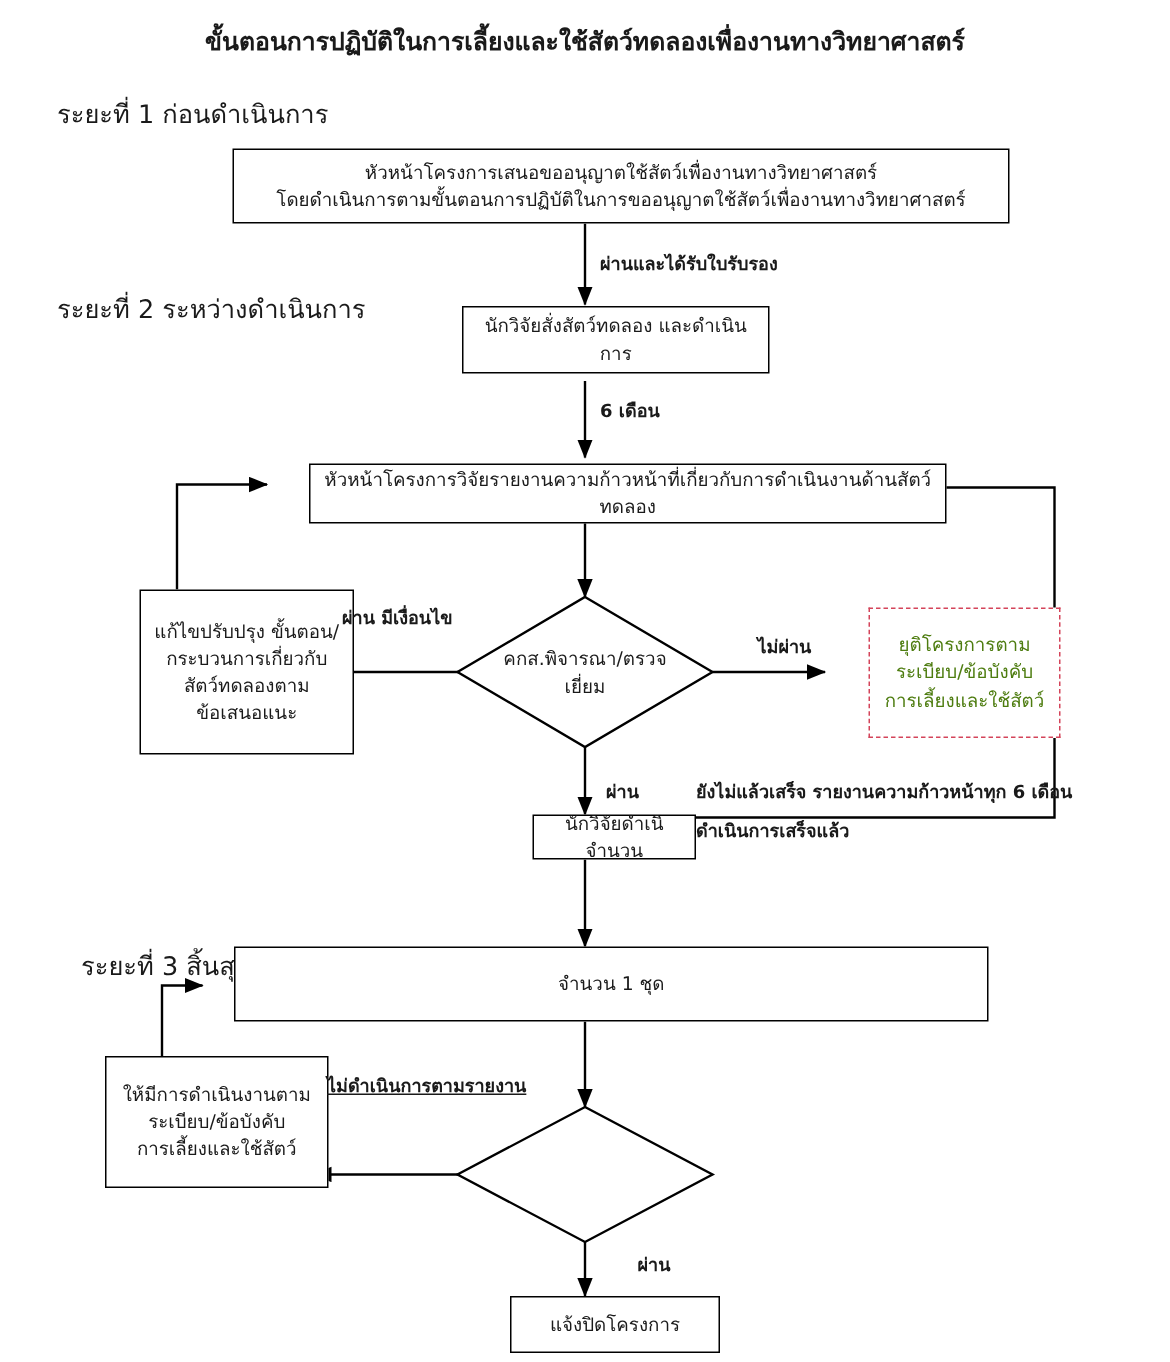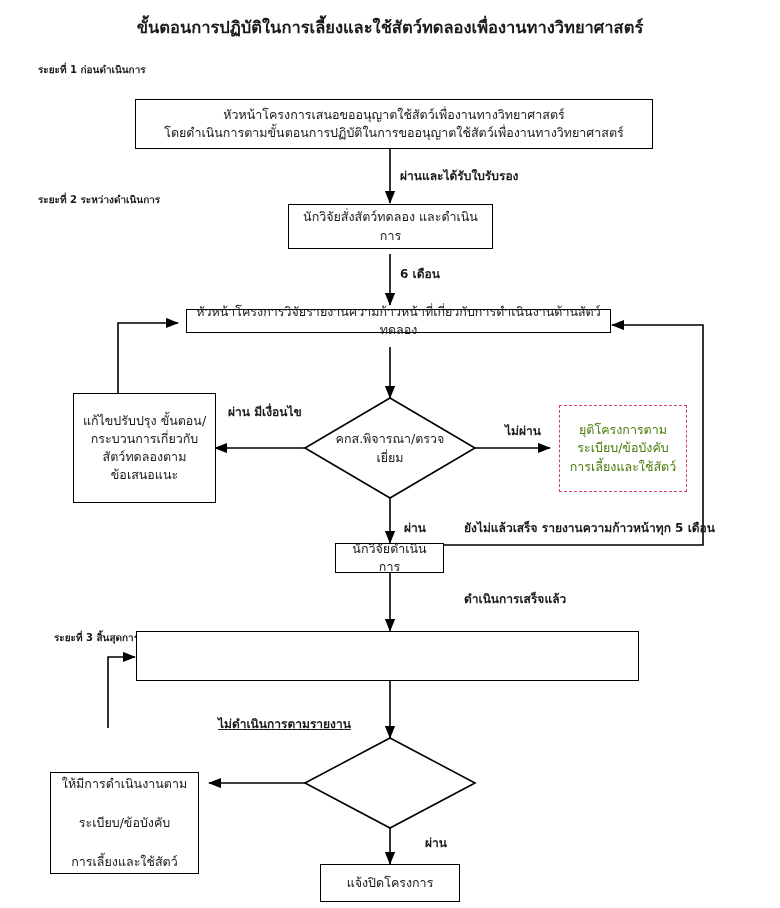--- a/index.html
+++ b/index.html
@@ -9,30 +9,30 @@
     color:#1a1a1a;
   }
   #canvas{position:absolute;left:0;top:0;width:780px;height:908px;}
   .svg-layer{position:absolute;left:0;top:0;width:780px;height:908px;}
 
   .title{
     position:absolute;left:0;top:14px;width:780px;text-align:center;
     font-size:16.5px;font-weight:bold;letter-spacing:0px;
   }
   .phase{
-    position:absolute;font-size:10px;font-weight:bold;white-space:nowrap;
+    position:absolute;font-size:17px;font-weight:normal;white-space:nowrap;
   }
   .edge-label{
     position:absolute;font-size:12px;font-weight:bold;white-space:nowrap;
   }
   .box{
     position:absolute;border:1.4px solid #000;background:#fff;
     box-sizing:border-box;display:flex;flex-direction:column;
     align-items:center;justify-content:center;text-align:center;
-    font-size:12.5px;line-height:1.45;padding:2px 6px;
+    font-size:12.5px;line-height:1.45;padding:2px 6px;margin-left:20px;
   }
   .box.dashed-red{
     border:1.4px dashed #d4445a;color:#4d7c0f;
   }
   .box .ln{display:block;width:100%;}
   .diamond-label{
     position:absolute;display:flex;flex-direction:column;align-items:center;
     justify-content:center;text-align:left;font-size:12.5px;line-height:1.5;
     pointer-events:none;
   }
@@ -86,45 +86,46 @@
 
   <div class="box" style="left:135px;top:99px;width:518px;height:50px;">
     <span class="ln">หัวหน้าโครงการเสนอขออนุญาตใช้สัตว์เพื่องานทางวิทยาศาสตร์</span>
     <span class="ln">โดยดำเนินการตามขั้นตอนการปฏิบัติในการขออนุญาตใช้สัตว์เพื่องานทางวิทยาศาสตร์</span>
   </div>
 
   <div class="box" style="left:288px;top:204px;width:205px;height:45px;">
     <span class="ln">นักวิจัยสั่งสัตว์ทดลอง และดำเนินการ</span>
   </div>
 
-  <div class="box" style="left:186px;top:309px;width:425px;height:24px;">
+  <div class="box" style="left:186px;top:309px;width:425px;height:40px;">
     <span class="ln">หัวหน้าโครงการวิจัยรายงานความก้าวหน้าที่เกี่ยวกับการดำเนินงานด้านสัตว์ทดลอง</span>
   </div>
 
   <div class="box" style="left:73px;top:393px;width:143px;height:110px;">
     <span class="ln">แก้ไขปรับปรุง ขั้นตอน/</span>
     <span class="ln">กระบวนการเกี่ยวกับ</span>
     <span class="ln">สัตว์ทดลองตาม</span>
     <span class="ln">ข้อเสนอแนะ</span>
   </div>
 
   <div class="box dashed-red" style="left:559px;top:405px;width:128px;height:87px;">
     <span class="ln">ยุติโครงการตาม</span>
     <span class="ln">ระเบียบ/ข้อบังคับ</span>
     <span class="ln">การเลี้ยงและใช้สัตว์</span>
   </div>
 
   <div class="box" style="left:335px;top:543px;width:109px;height:30px;">
-    <span class="ln">นักวิจัยดำเนินการ</span>
+    <span class="ln">นักวิจัยดำเนิจำนวน</span>
   </div>
 
   <div class="box" style="left:136px;top:631px;width:503px;height:50px;">
+    <span class="ln">จำนวน 1 ชุด</span>
   </div>
 
-  <div class="box" style="left:50px;top:772px;width:149px;height:102px;justify-content:space-between;">
+  <div class="box" style="left:50px;top:704px;width:149px;height:88px;">
     <span class="ln">ให้มีการดำเนินงานตาม</span>
     <span class="ln">ระเบียบ/ข้อบังคับ</span>
     <span class="ln">การเลี้ยงและใช้สัตว์</span>
   </div>
 
   <div class="box" style="left:320px;top:864px;width:140px;height:38px;">
     <span class="ln">แจ้งปิดโครงการ</span>
   </div>
 
   <svg class="svg-layer" viewBox="0 0 780 908">
@@ -136,18 +137,18 @@
     <span class="ln">คกส.พิจารณา/ตรวจ</span>
     <span class="ln">เยี่ยม</span>
   </div>
 
 
   <div class="edge-label" style="left:400px;top:166px;">ผ่านและได้รับใบรับรอง</div>
   <div class="edge-label" style="left:400px;top:264px;">6 เดือน</div>
   <div class="edge-label" style="left:228px;top:402px;">ผ่าน มีเงื่อนไข</div>
   <div class="edge-label" style="left:505px;top:421px;">ไม่ผ่าน</div>
   <div class="edge-label" style="left:404px;top:518px;">ผ่าน</div>
-  <div class="edge-label" style="left:464px;top:518px;">ยังไม่แล้วเสร็จ รายงานความก้าวหน้าทุก 5 เดือน</div>
-  <div class="edge-label" style="left:464px;top:589px;">ดำเนินการเสร็จแล้ว</div>
+  <div class="edge-label" style="left:464px;top:518px;">ยังไม่แล้วเสร็จ รายงานความก้าวหน้าทุก 6 เดือน</div>
+  <div class="edge-label" style="left:464px;top:544px;">ดำเนินการเสร็จแล้ว</div>
   <div class="edge-label" style="left:218px;top:714px;text-decoration:underline;">ไม่ดำเนินการตามรายงาน</div>
   <div class="edge-label" style="left:425px;top:833px;">ผ่าน</div>
 
 </div>
 
 </body></html>

